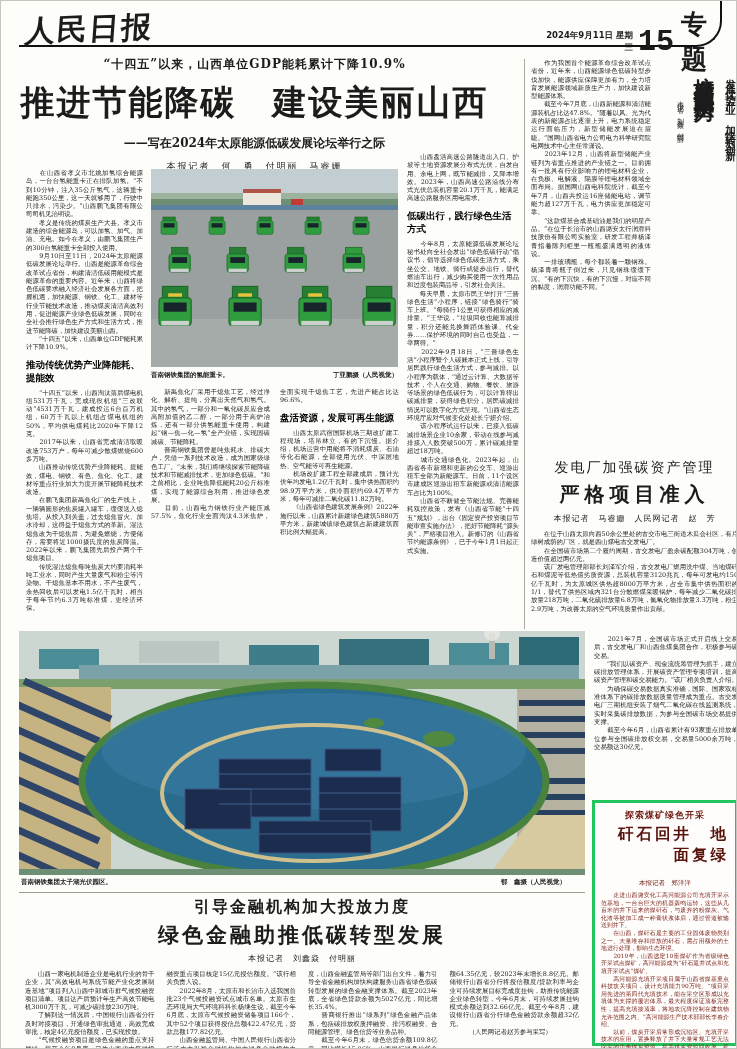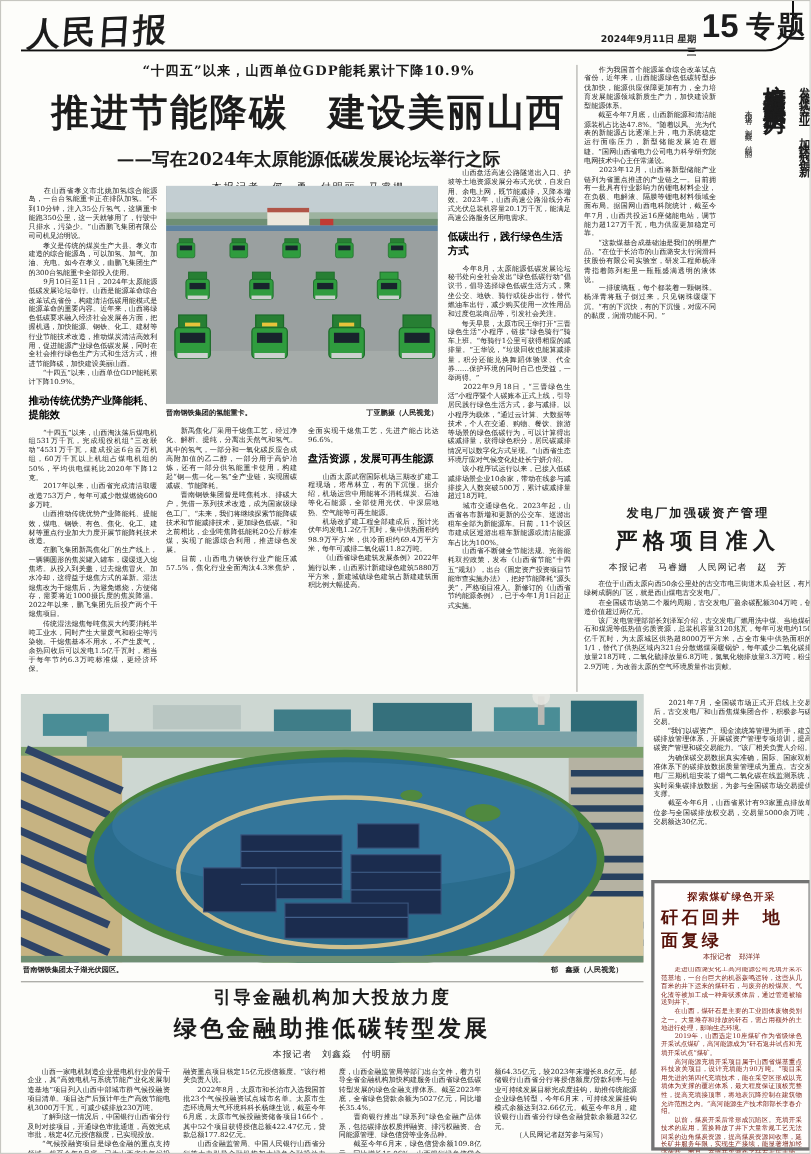--- a/index.html
+++ b/index.html
@@ -6,34 +6,34 @@
   .page{width:737px;height:1049px;position:relative;background:#fdfdfa;border:1px solid #c6c6c0;
         overflow:hidden;font-family:"DejaVu Serif",serif;color:#1c1c1c;margin:0 auto;box-sizing:border-box;}
   
   .header-frame{position:absolute;left:18px;top:-32px;width:701px;height:76px;
         border-bottom:2px solid #111;border-right:2px solid #111;border-bottom-right-radius:26px;}
   .masthead{position:absolute;left:24px;top:8px;font-size:30px;font-weight:bold;
         font-family:"DejaVu Serif",serif;transform:skewX(-6deg) rotate(-2deg);letter-spacing:2px;}
   .pagedate{position:absolute;left:540px;top:29px;width:92px;font-size:8.5px;text-align:right;
         font-family:"DejaVu Sans",sans-serif;font-weight:bold;}
   .pagenum{position:absolute;left:637px;top:6px;display:flex;align-items:center;gap:7px;
-        font-family:Liberation Sans, sans-serif;}
+        font-family:Liberation Mono, monospace;}
   .pagenum .num{font-size:30px;font-weight:900;}
   .pagenum .sec{font-size:26px;font-weight:900;letter-spacing:2px;}
   
   .body-t{font-size:6.4px;line-height:8.3px;text-align:justify;white-space:pre-line;color:#242424;}
   .subhead{font-family:"DejaVu Sans",sans-serif;font-weight:900;font-size:9.5px;line-height:13px;
         margin:6px 0 5px 0;color:#000;}
   .caption-row{display:flex;justify-content:space-between;font-size:6.5px;font-weight:bold;color:#222;}
   
-  .main-head{position:absolute;left:28px;top:55px;width:503px;text-align:center;}
+  .main-head{position:absolute;left:2px;top:55px;width:503px;text-align:center;}
   .m-kicker{font-size:12px;font-weight:bold;letter-spacing:1px;}
   .m-headline{font-size:34px;font-weight:900;font-family:"DejaVu Sans",sans-serif;
         letter-spacing:2px;margin-top:7px;}
-  .m-deck{font-size:16px;font-weight:bold;margin-top:9px;}
+  .m-deck{font-size:12px;font-weight:bold;margin-top:9px;}
   .m-byline{font-size:9px;margin-top:8px;letter-spacing:2px;}
   .col1{position:absolute;left:25px;top:168px;width:117px;height:461px;overflow:hidden;}
   .photo1{position:absolute;left:150px;top:168px;width:247px;height:198px;background:#aab4b6;}
   .photo1 svg{display:block;}
   .cap1{position:absolute;left:150px;top:370px;width:247px;}
   .belowphoto{position:absolute;left:150px;top:387px;width:248px;height:243px;
         column-count:2;column-gap:10px;overflow:hidden;}
   .col5{position:absolute;left:406px;top:152px;width:112px;height:462px;overflow:hidden;}
   .vrule{position:absolute;left:523px;top:58px;width:1px;height:570px;background:#a9a9a4;}
   
@@ -41,42 +41,42 @@
   .feature-top{display:flex;height:292px;}
   .feature-body{width:120px;height:292px;overflow:hidden;}
   .vblock{writing-mode:vertical-rl;height:292px;flex:1;}
   .vkicker{font-family:"DejaVu Sans",sans-serif;font-weight:900;font-size:10.5px;
         letter-spacing:5px;padding-top:12px;margin-left:6px;}
   .vtitle{font-size:20.5px;font-weight:900;letter-spacing:2px;margin:0 5px;padding-top:2px;}
   .vbyline{font-size:7px;letter-spacing:2px;padding-top:36px;margin-left:5px;color:#333;}
   .feature-body2{margin-top:6px;width:207px;height:96px;overflow:hidden;}
   
   .carbon{position:absolute;left:530px;top:458px;width:207px;text-align:center;}
-  .c-kicker{font-size:11px;font-weight:bold;letter-spacing:2px;}
+  .c-kicker{font-size:14px;font-weight:normal;letter-spacing:2px;}
   .c-headline{font-size:20px;font-weight:900;letter-spacing:5px;margin-top:4px;}
   .c-byline{font-size:8px;margin-top:5px;letter-spacing:1px;}
   .c-body1{margin-top:6px;height:102px;overflow:hidden;}
   .carbon-b2{position:absolute;left:593px;top:634px;width:144px;height:158px;overflow:hidden;}
   
   .photo2{position:absolute;left:18px;top:630px;width:566px;height:244px;background:#bcc8c4;}
   .cap2{position:absolute;left:20px;top:877px;width:545px;}
   .hrule2{position:absolute;left:18px;top:891px;width:566px;height:1px;background:#9b9b96;}
   
   .finance{position:absolute;left:18px;top:896px;width:566px;text-align:center;}
   .f-kicker{font-size:16px;font-weight:bold;letter-spacing:2px;}
   .f-headline{font-size:21px;font-weight:900;letter-spacing:3px;margin-top:3px;}
   .f-byline{font-size:8px;margin-top:4px;letter-spacing:1px;}
   .f-body{margin-top:6px;column-count:4;column-gap:12px;height:86px;overflow:hidden;padding:0 6px;}
   
   .redbox{position:absolute;left:591px;top:799px;width:146px;height:246px;box-sizing:border-box;
-        border:3px solid #737373;background:#fffdfc;padding:6px 6px 4px 6px;color:#7c241a;}
+        border:3px solid #22c55e;background:#fffdfc;padding:6px 6px 4px 6px;color:#7c241a;}
   .g-kicker{font-size:9px;font-weight:bold;text-align:center;letter-spacing:1px;color:#6e1d13;}
-  .g-headline{font-size:15.5px;font-weight:900;text-align:left;letter-spacing:3px;
+  .g-headline{font-size:15.5px;font-weight:900;text-align:right;letter-spacing:3px;
         margin-top:2px;color:#58130b;}
-  .g-byline{font-size:6.5px;text-align:center;margin-top:0;color:#6e1d13;}
+  .g-byline{font-size:6.5px;text-align:center;margin-top:13px;color:#6e1d13;}
   .g-body{font-size:5.9px;line-height:7.6px;text-align:justify;white-space:pre-line;
         margin-top:4px;height:174px;overflow:hidden;color:#7c241a;}
 </style>
 </head>
 <body>
 
 <div class="page">
 
   <div class="header-frame"></div>
   <div class="masthead">人民日报</div>

